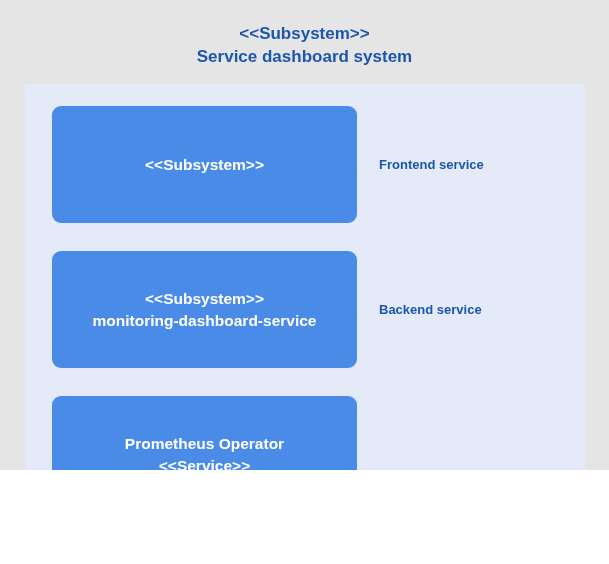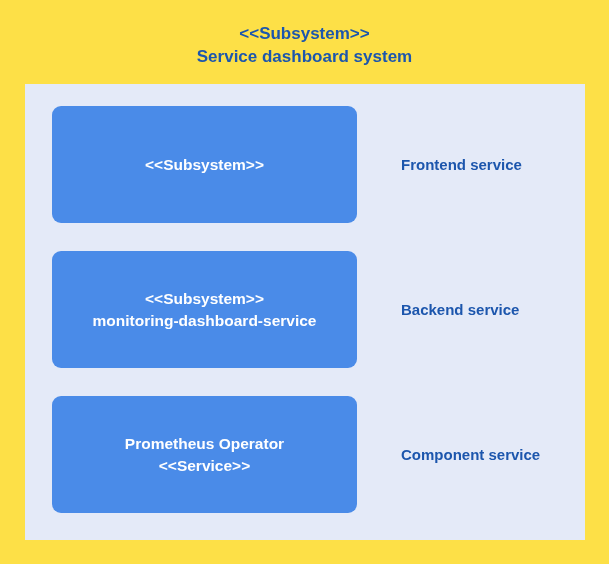--- a/index.html
+++ b/index.html
@@ -4,22 +4,22 @@
 <style>
   html, body {
     margin: 0;
     padding: 0;
     background: #ffffff;
     font-family: "Liberation Sans", sans-serif;
   }
   .page {
     position: relative;
     width: 609px;
-    height: 564px;
-    background: #fde047;
+    height: 470px;
+    background: #e5e5e5;
     overflow: hidden;
   }
   .title-block {
     position: absolute;
     top: 22px;
     left: 0;
     width: 609px;
     text-align: center;
     color: var(--text, #1c56ad);
     font-weight: bold;
@@ -51,24 +51,24 @@
     font-size: 15.5px;
     line-height: 22px;
     display: flex;
     flex-direction: column;
     justify-content: center;
     align-items: center;
     text-align: center;
     flex-shrink: 0;
   }
   .row-label {
-    margin-left: 44px;
+    margin-left: 22px;
     color: var(--text, #1c56ad);
     font-weight: bold;
-    font-size: 15px;
+    font-size: 13px;
     white-space: nowrap;
   }
 </style>
 </head>
 <body>
 
 <div class="page">
 
   <div class="title-block">
     <div>&lt;&lt;Subsystem&gt;&gt;</div>
@@ -90,17 +90,16 @@
         <div>monitoring-dashboard-service</div>
       </div>
       <div class="row-label">Backend service</div>
     </div>
 
     <div class="row">
       <div class="service-box">
         <div>Prometheus Operator</div>
         <div>&lt;&lt;Service&gt;&gt;</div>
       </div>
-      <div class="row-label">Component service</div>
     </div>
 
   </div>
 </div>
 
 </body></html>

